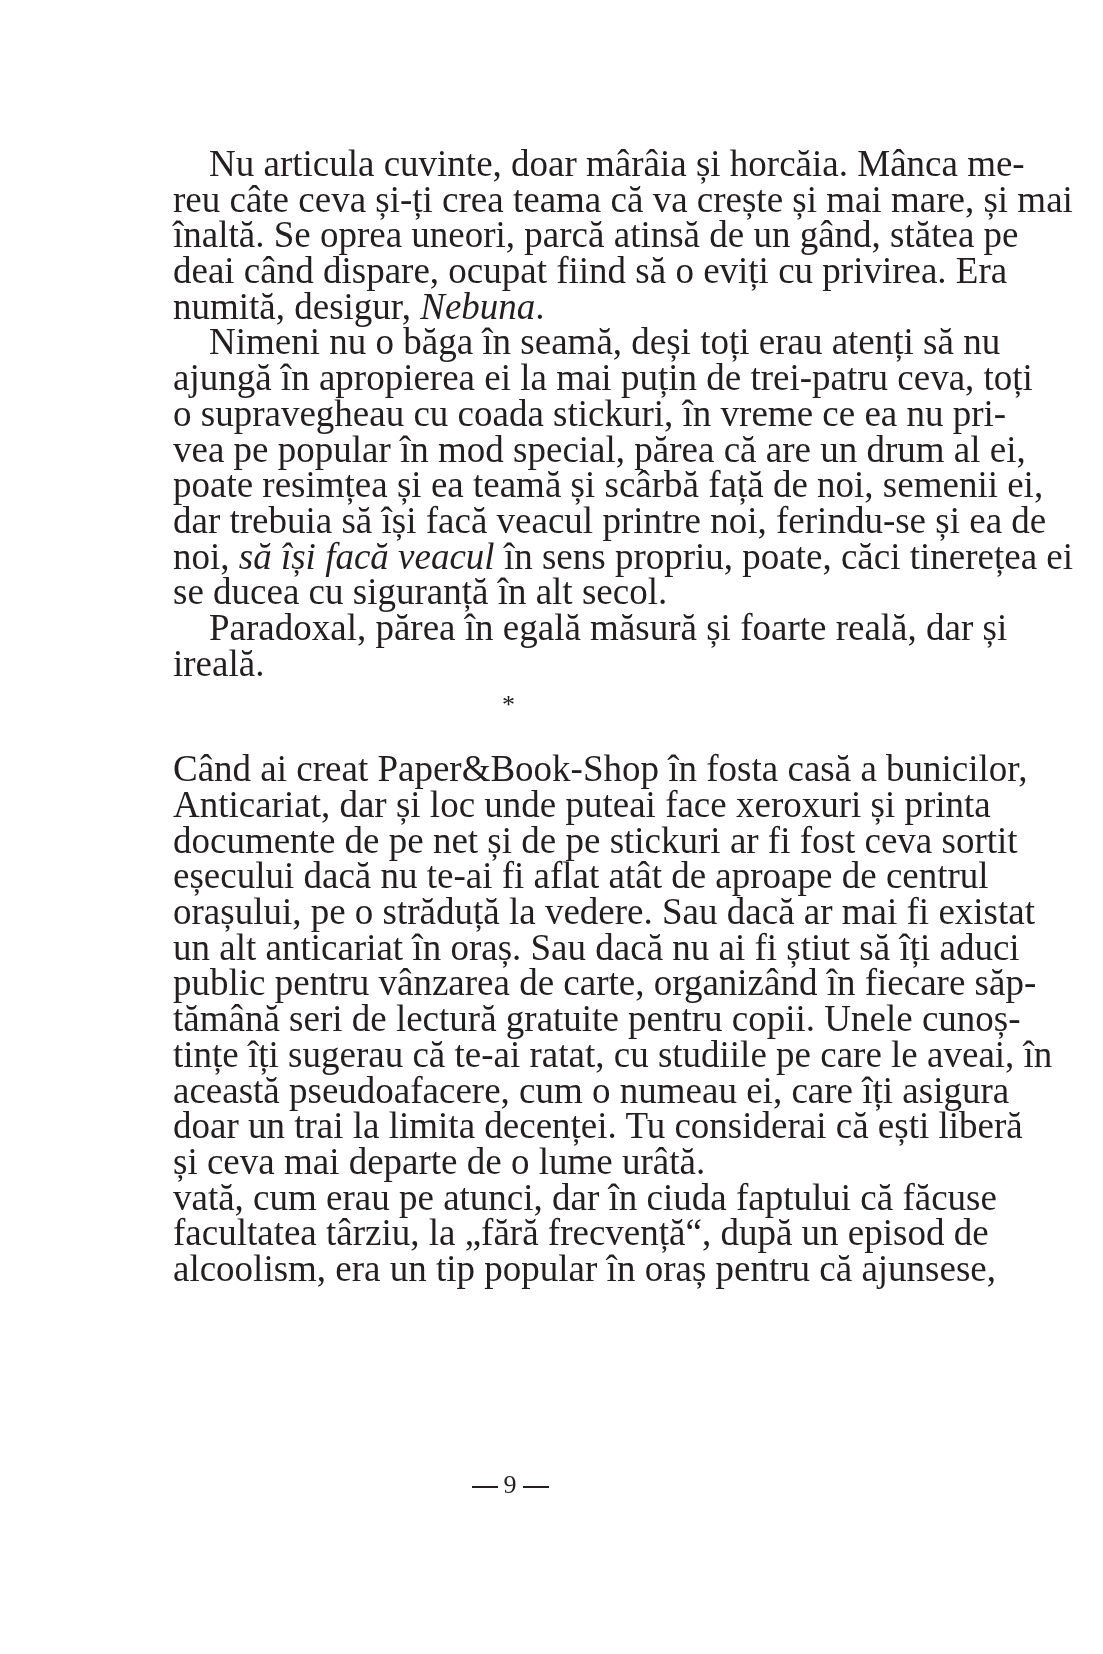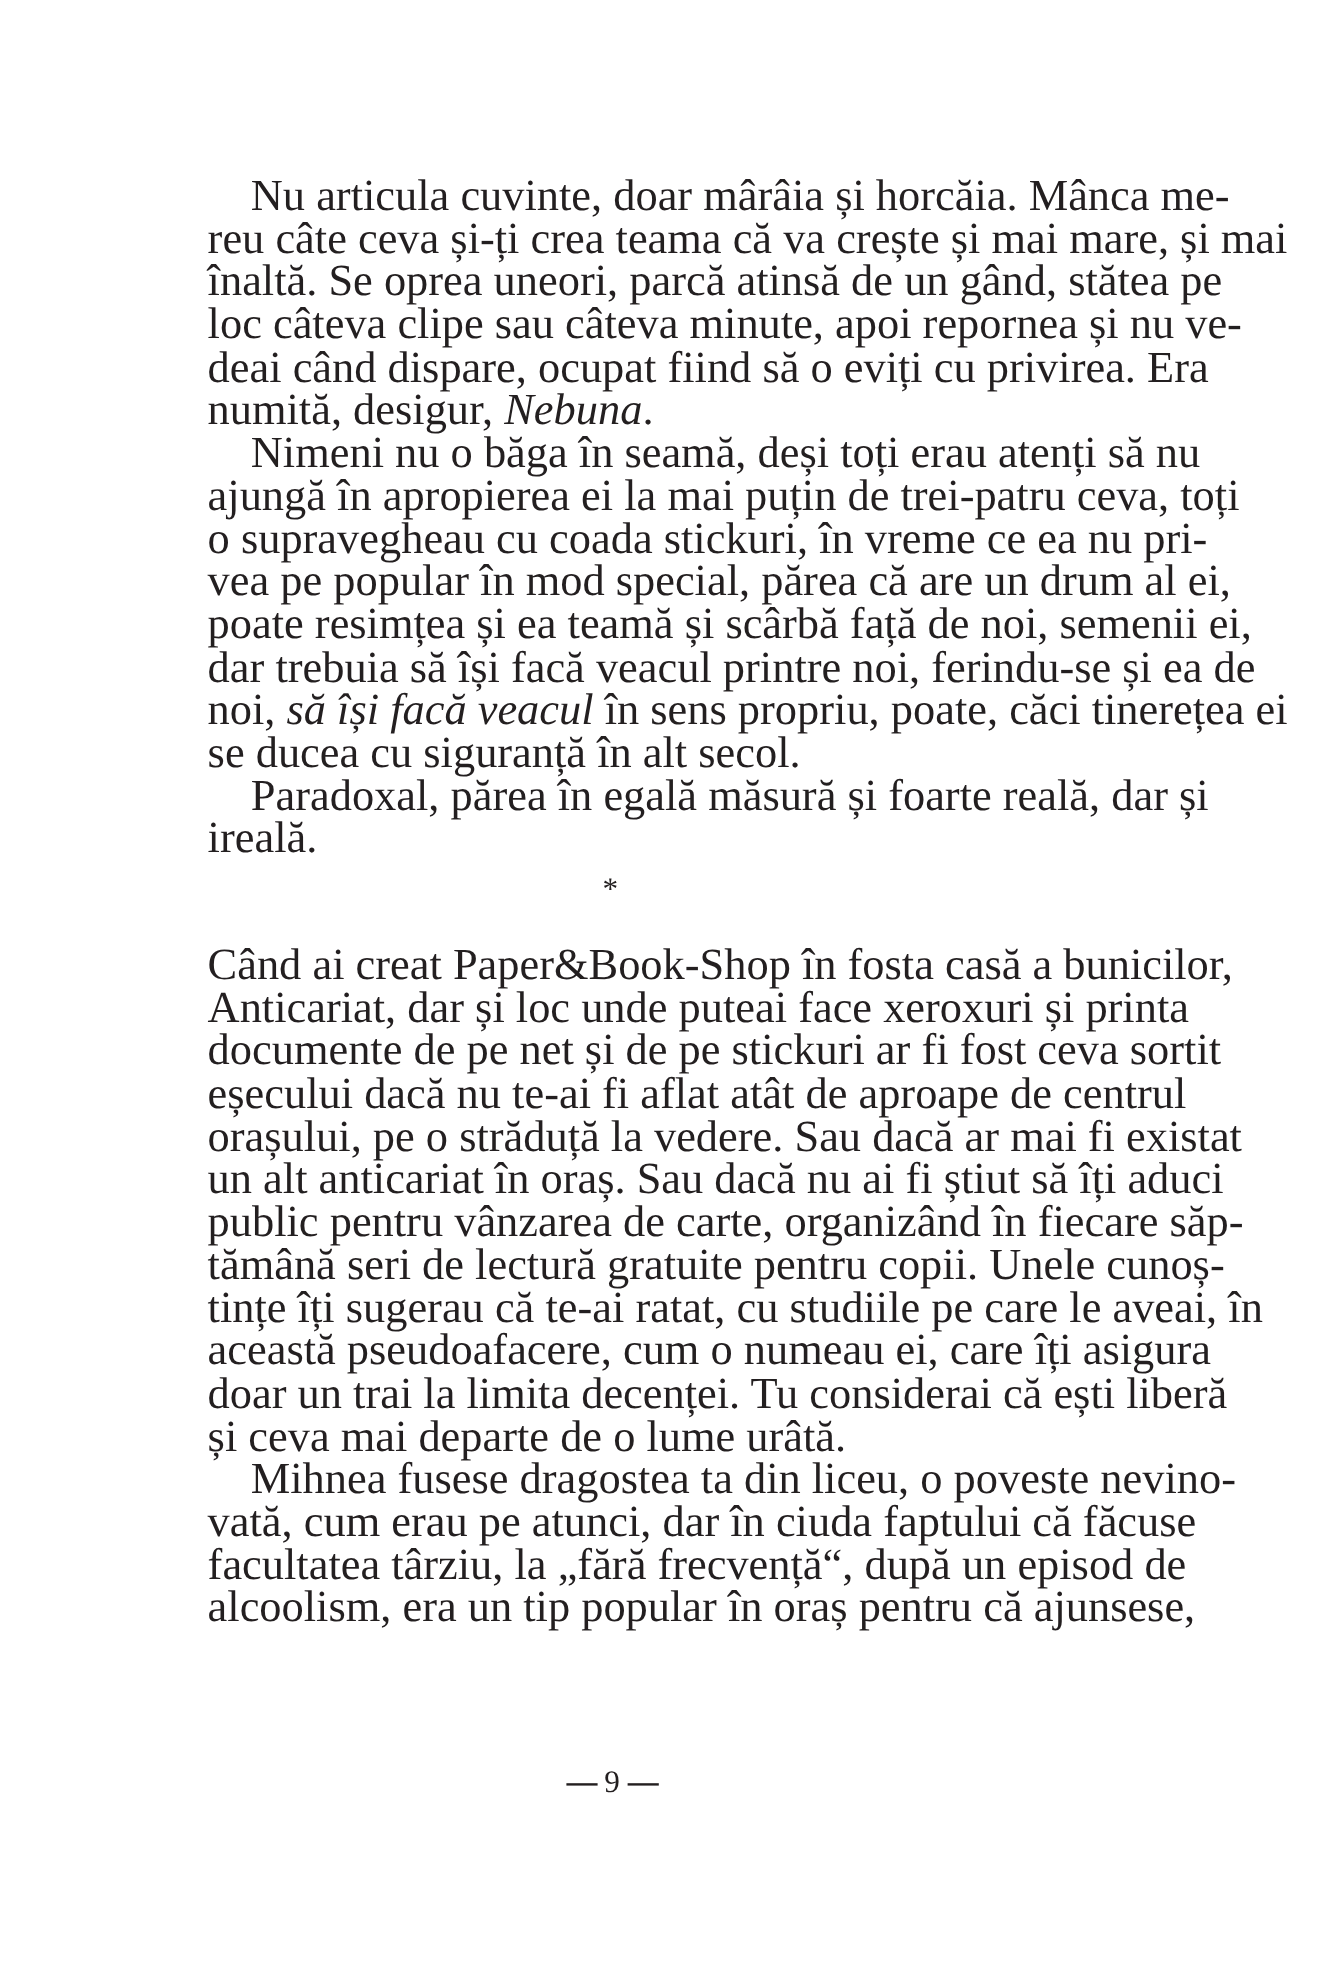--- a/index.html
+++ b/index.html
@@ -63,21 +63,20 @@
       margin: 0 6px;
     }
   </style>
 </head>
 <body>
 
 <div class="page-body" id="page-body">
     <div class="line indent"><span>Nu articula cuvinte, doar mârâia și horcăia. Mânca me-</span></div>
     <div class="line"><span>reu câte ceva și-ți crea teama că va crește și mai mare, și mai</span></div>
     <div class="line"><span>înaltă. Se oprea uneori, parcă atinsă de un gând, stătea pe</span></div>
-    <div class="line"><span>loc câteva clipe sau câteva minute, apoi repornea și nu ve-</span></div>
     <div class="line"><span>deai când dispare, ocupat fiind să o eviți cu privirea. Era</span></div>
     <div class="line last"><span>numită, desigur, </span><em>Nebuna</em><span>.</span></div>
     <div class="line indent"><span>Nimeni nu o băga în seamă, deși toți erau atenți să nu</span></div>
     <div class="line"><span>ajungă în apropierea ei la mai puțin de trei-patru ceva, toți</span></div>
     <div class="line"><span>o supravegheau cu coada stickuri, în vreme ce ea nu pri-</span></div>
     <div class="line"><span>vea pe popular în mod special, părea că are un drum al ei,</span></div>
     <div class="line"><span>poate resimțea și ea teamă și scârbă față de noi, semenii ei,</span></div>
     <div class="line"><span>dar trebuia să își facă veacul printre noi, ferindu-se și ea de</span></div>
     <div class="line"><span>noi, </span><em>să își facă veacul</em><span> în sens propriu, poate, căci tinerețea ei</span></div>
     <div class="line last"><span>se ducea cu siguranță în alt secol.</span></div>
@@ -89,21 +88,20 @@
     <div class="line"><span>documente de pe net și de pe stickuri ar fi fost ceva sortit</span></div>
     <div class="line"><span>eșecului dacă nu te-ai fi aflat atât de aproape de centrul</span></div>
     <div class="line"><span>orașului, pe o străduță la vedere. Sau dacă ar mai fi existat</span></div>
     <div class="line"><span>un alt anticariat în oraș. Sau dacă nu ai fi știut să îți aduci</span></div>
     <div class="line"><span>public pentru vânzarea de carte, organizând în fiecare săp-</span></div>
     <div class="line"><span>tămână seri de lectură gratuite pentru copii. Unele cunoș-</span></div>
     <div class="line"><span>tințe îți sugerau că te-ai ratat, cu studiile pe care le aveai, în</span></div>
     <div class="line"><span>această pseudoafacere, cum o numeau ei, care îți asigura</span></div>
     <div class="line"><span>doar un trai la limita decenței. Tu considerai că ești liberă</span></div>
     <div class="line last"><span>și ceva mai departe de o lume urâtă.</span></div>
-    <div class="line indent"><span>Mihnea fusese dragostea ta din liceu, o poveste nevino-</span></div>
     <div class="line"><span>vată, cum erau pe atunci, dar în ciuda faptului că făcuse</span></div>
     <div class="line"><span>facultatea târziu, la „fără frecvență“, după un episod de</span></div>
     <div class="line"><span>alcoolism, era un tip popular în oraș pentru că ajunsese,</span></div>
   </div>
 
 <div class="page-number">
   <span class="dash"></span><span>9</span><span class="dash"></span>
 </div>
 
 </body></html>

